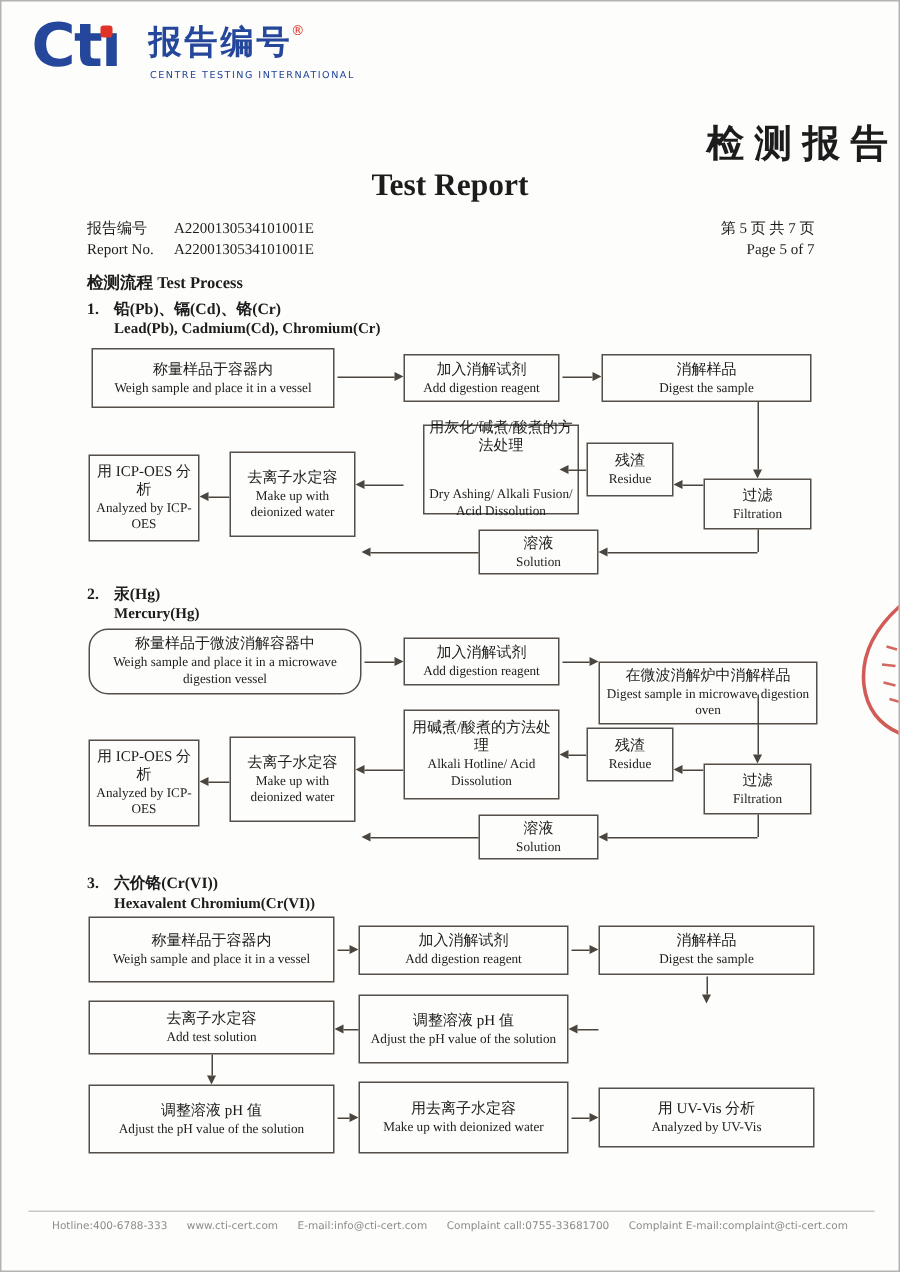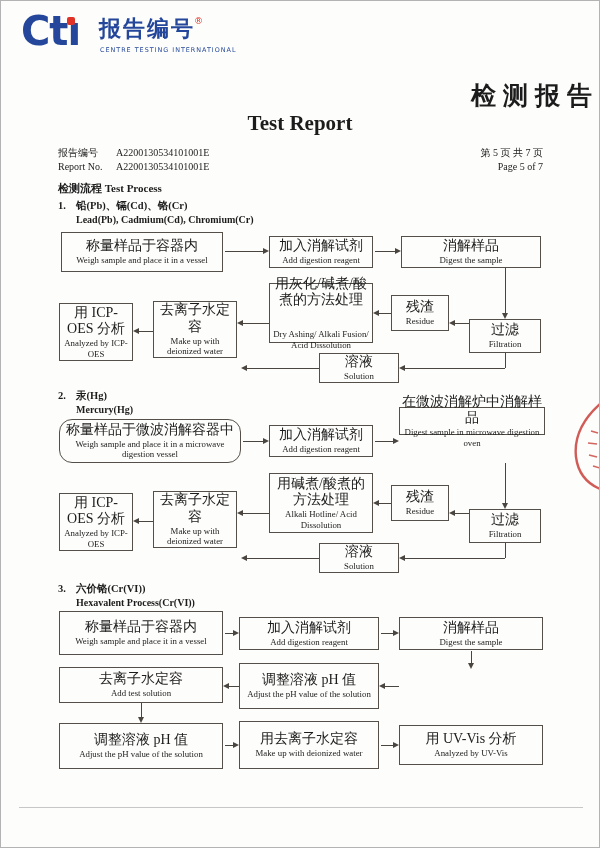--- a/index.html
+++ b/index.html
@@ -36,21 +36,21 @@
   .sec-head { position:absolute; font-size:10.5px; font-weight:bold; }
   .sec-head .num { display:inline-block; width:18px; }
   .sec-head-en { position:absolute; left:75px; font-size:10px; font-weight:bold; }
 
   
   .fbox {
     position:absolute; border:1px solid #554f49; background:#fdfdfb;
     display:flex; flex-direction:column; align-items:center; justify-content:center;
     text-align:center; padding:1px 2px; line-height:1.2;
   }
-  .fbox .zh { font-size:14px; display:block; }
+  .fbox .zh { font-size:10px; display:block; }
   .fbox .en { font-size:8.8px; display:block; }
 
   
   .ar { position:absolute; background:#4a453f; }
   .ar-r { height:1px; }
   .ar-r::after { content:""; position:absolute; right:-6px; top:-3px; width:0; height:0;
                  border-top:3px solid transparent; border-bottom:3px solid transparent; border-left:6px solid #4a453f; }
   .ar-l { height:1px; }
   .ar-l::before { content:""; position:absolute; left:-6px; top:-3px; width:0; height:0;
                   border-top:3px solid transparent; border-bottom:3px solid transparent; border-right:6px solid #4a453f; }
@@ -115,21 +115,21 @@
   <div class="fbox" style="left:58px; top:302px; width:74px; height:58px;">
     <span class="zh">用 ICP-OES 分析</span>
     <span class="en">Analyzed by ICP-OES</span>
   </div>
   <div class="ar ar-l" style="left:138px; top:330px; width:14px;"></div>
   <div class="fbox" style="left:152px; top:300px; width:84px; height:57px;">
     <span class="zh">去离子水定容</span>
     <span class="en">Make up with deionized water</span>
   </div>
   <div class="ar ar-l" style="left:242px; top:322px; width:26px;"></div>
-  <div class="fbox" style="left:268px; top:282px; width:104px; height:60px;gap:20px;">
+  <div class="fbox" style="left:281px; top:282px; width:104px; height:60px;gap:20px;">
     <span class="zh">用灰化/碱煮/酸煮的方法处理</span>
     <span class="en">Dry Ashing/ Alkali Fusion/ Acid Dissolution</span>
   </div>
   <div class="ar ar-l" style="left:378px; top:312px; width:12px;"></div>
   <div class="fbox" style="left:390px; top:294px; width:58px; height:36px;">
     <span class="zh">残渣</span>
     <span class="en">Residue</span>
   </div>
   <div class="ar ar-l" style="left:454px; top:322px; width:14px;"></div>
   <div class="fbox" style="left:468px; top:318px; width:72px; height:34px;">
@@ -152,21 +152,21 @@
   <div class="fbox" style="left:58px; top:418px; width:182px; height:44px;border-radius:13px;">
     <span class="zh">称量样品于微波消解容器中</span>
     <span class="en">Weigh sample and place it in a microwave digestion vessel</span>
   </div>
   <div class="ar ar-r" style="left:242px; top:440px; width:20px;"></div>
   <div class="fbox" style="left:268px; top:424px; width:104px; height:32px;">
     <span class="zh">加入消解试剂</span>
     <span class="en">Add digestion reagent</span>
   </div>
   <div class="ar ar-r" style="left:374px; top:440px; width:18px;"></div>
-  <div class="fbox" style="left:398px; top:406px; width:146px; height:28px;">
+  <div class="fbox" style="left:398px; top:440px; width:146px; height:42px;">
     <span class="zh">在微波消解炉中消解样品</span>
     <span class="en">Digest sample in microwave digestion oven</span>
   </div>
   <div class="ar ar-d" style="left:504px; top:462px; height:40px;"></div>
 
   <div class="fbox" style="left:58px; top:492px; width:74px; height:58px;">
     <span class="zh">用 ICP-OES 分析</span>
     <span class="en">Analyzed by ICP-OES</span>
   </div>
   <div class="ar ar-l" style="left:138px; top:520px; width:14px;"></div>
@@ -198,21 +198,21 @@
   <div class="ar ar-l" style="left:246px; top:557px; width:72px;"></div>
 
   <svg class="seal" width="30" height="90" viewBox="0 0 30 90">
     <path d="M29 3 C 10 20, 3 38, 5 56 C 7 72, 15 82, 29 88" fill="none" stroke="#c9403a" stroke-width="2.4" opacity="0.85"></path>
     <path d="M20 30 l7 2 M17 42 l9 1 M18 54 l8 2 M22 65 l7 2" fill="none" stroke="#c9403a" stroke-width="1.6" opacity="0.8"></path>
   </svg>
 
   <div class="sec-head" style="left:57px; top:581px;">
     <span class="num">3.</span><span>六价铬(Cr(VI))</span>
   </div>
-  <div class="sec-head-en" style="top:596px;">Hexavalent Process(Cr(VI))</div>
+  <div class="sec-head-en" style="top:596px;">Hexavalent Chromium(Cr(VI))</div>
 
   <div class="fbox" style="left:58px; top:610px; width:164px; height:44px;">
     <span class="zh">称量样品于容器内</span>
     <span class="en">Weigh sample and place it in a vessel</span>
   </div>
   <div class="ar ar-r" style="left:224px; top:632px; width:8px;"></div>
   <div class="fbox" style="left:238px; top:616px; width:140px; height:33px;">
     <span class="zh">加入消解试剂</span>
     <span class="en">Add digestion reagent</span>
   </div>
@@ -244,14 +244,21 @@
     <span class="zh">用去离子水定容</span>
     <span class="en">Make up with deionized water</span>
   </div>
   <div class="ar ar-r" style="left:380px; top:744px; width:12px;"></div>
   <div class="fbox" style="left:398px; top:724px; width:144px; height:40px;">
     <span class="zh">用 UV-Vis 分析</span>
     <span class="en">Analyzed by UV-Vis</span>
   </div>
 
   <div class="footer-line"></div>
+  <div class="footer">
+    <span>Hotline:400-6788-333</span>
+    <span>www.cti-cert.com</span>
+    <span>E-mail:info@cti-cert.com</span>
+    <span>Complaint call:0755-33681700</span>
+    <span>Complaint E-mail:complaint@cti-cert.com</span>
+  </div>
 
 </div>
 
 </body></html>

